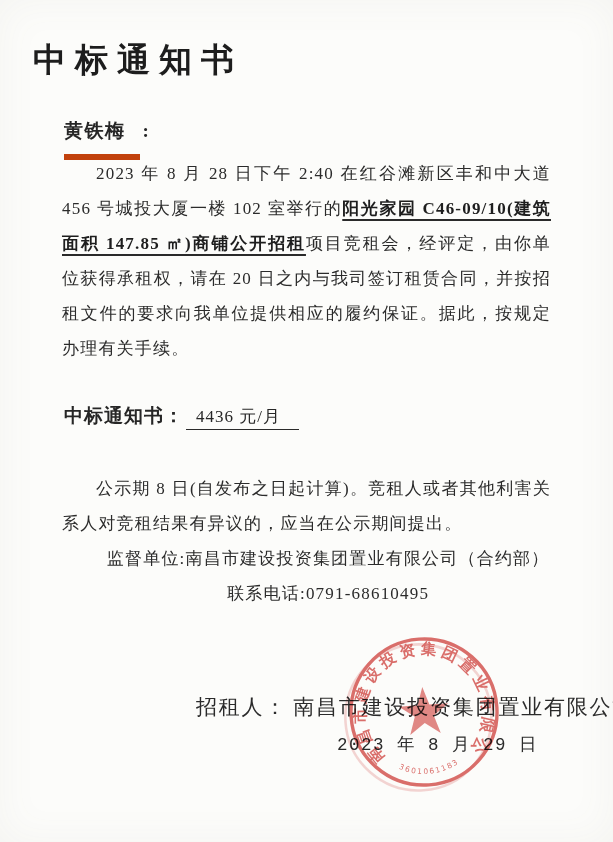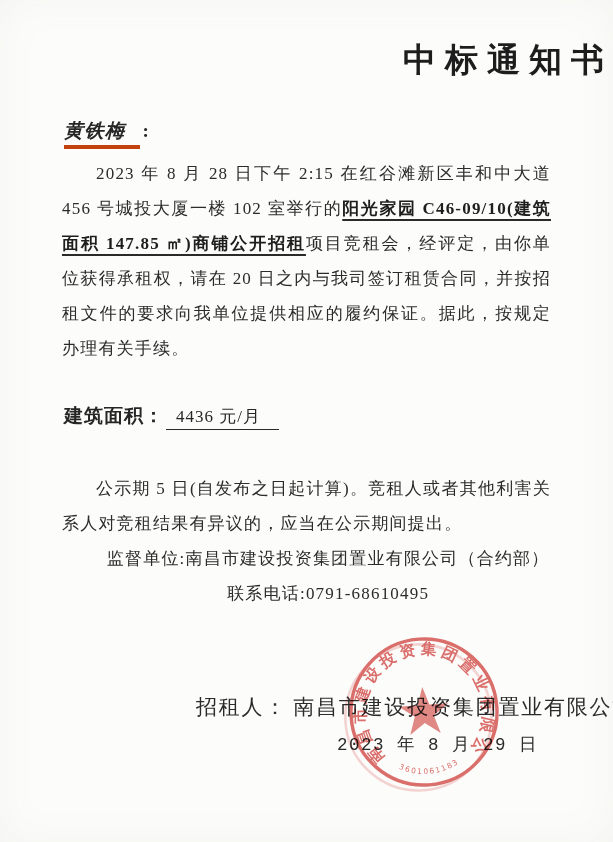--- a/index.html
+++ b/index.html
@@ -20,41 +20,41 @@
     color: var(--ink);
     overflow: hidden;
     box-shadow: inset 0 0 40px rgba(120,115,105,0.06);
   }
 
   .doc-title {
     position: absolute;
     top: 38px;
     left: 0;
     width: 100%;
-    text-align: right;
+    text-align: left;
     font-size: 33px;
     font-weight: 700;
     letter-spacing: 9px;
     text-indent: 9px;
     color: #1d1d1d;
+    padding-left: 24px;
   }
 
   .addressee {
     position: absolute;
     left: 64px;
     top: 118px;
     font-size: 19px;
     font-weight: 700;
     letter-spacing: 1.5px;
   }
   .addressee .name {
     display: inline-block;
-    border-bottom: 4px solid #c2410c;
-    padding: 0 14px 1px 0;
-    font-style: italic;
+    border-bottom: 6px solid #c2410c;
+    padding: 0 14px 10px 0;
   }
   .addressee .colon { margin-left: 3px; font-weight: 700; }
 
   .body-para {
     position: absolute;
     left: 62px;
     top: 156px;
     width: 489px;
     font-size: 17px;
     line-height: 35px;
@@ -144,28 +144,28 @@
 <body>
 
 <div class="paper">
 
   <h1 class="doc-title">中标通知书</h1>
 
   <div class="addressee">
     <span class="name">黄铁梅</span><span class="colon">:</span>
   </div>
 
-  <p class="body-para" id="bodyPara"><span>2023 年 8 月 28 日下午 2:15 在红谷滩新区丰和中大道 456 号城投大厦一楼 102 室举行的</span><span class="em-seg">阳光家园 C46-09/10(建筑面积 147.85 ㎡)商铺公开招租</span><span>项目竞租会，经评定，由你单位获得承租权，请在 20 日之内与我司签订租赁合同，并按招租文件的要求向我单位提供相应的履约保证。据此，按规定办理有关手续。</span></p>
+  <p class="body-para" id="bodyPara"><span>2023 年 8 月 28 日下午 2:40 在红谷滩新区丰和中大道 456 号城投大厦一楼 102 室举行的</span><span class="em-seg">阳光家园 C46-09/10(建筑面积 147.85 ㎡)商铺公开招租</span><span>项目竞租会，经评定，由你单位获得承租权，请在 20 日之内与我司签订租赁合同，并按招租文件的要求向我单位提供相应的履约保证。据此，按规定办理有关手续。</span></p>
 
   <div class="result-line">
-    <span class="label">建筑面积：</span><span class="value">4436 元/月</span>
+    <span class="label">中标通知书：</span><span class="value">4436 元/月</span>
   </div>
 
   <div class="notice">
-    <p class="p-justify">公示期 5 日(自发布之日起计算)。竞租人或者其他利害关系人对竞租结果有异议的，应当在公示期间提出。</p>
+    <p class="p-justify">公示期 8 日(自发布之日起计算)。竞租人或者其他利害关系人对竞租结果有异议的，应当在公示期间提出。</p>
     <p class="p-plain">监督单位:南昌市建设投资集团置业有限公司（合约部）</p>
     <p class="p-plain">联系电话:0791-68610495</p>
   </div>
 
   <div class="sig-line">
     <span>招租人：</span><span class="company">南昌市建设投资集团置业有限公司</span>
   </div>
 
   <div class="date-line">2023 年 8 月 29 日</div>
 

